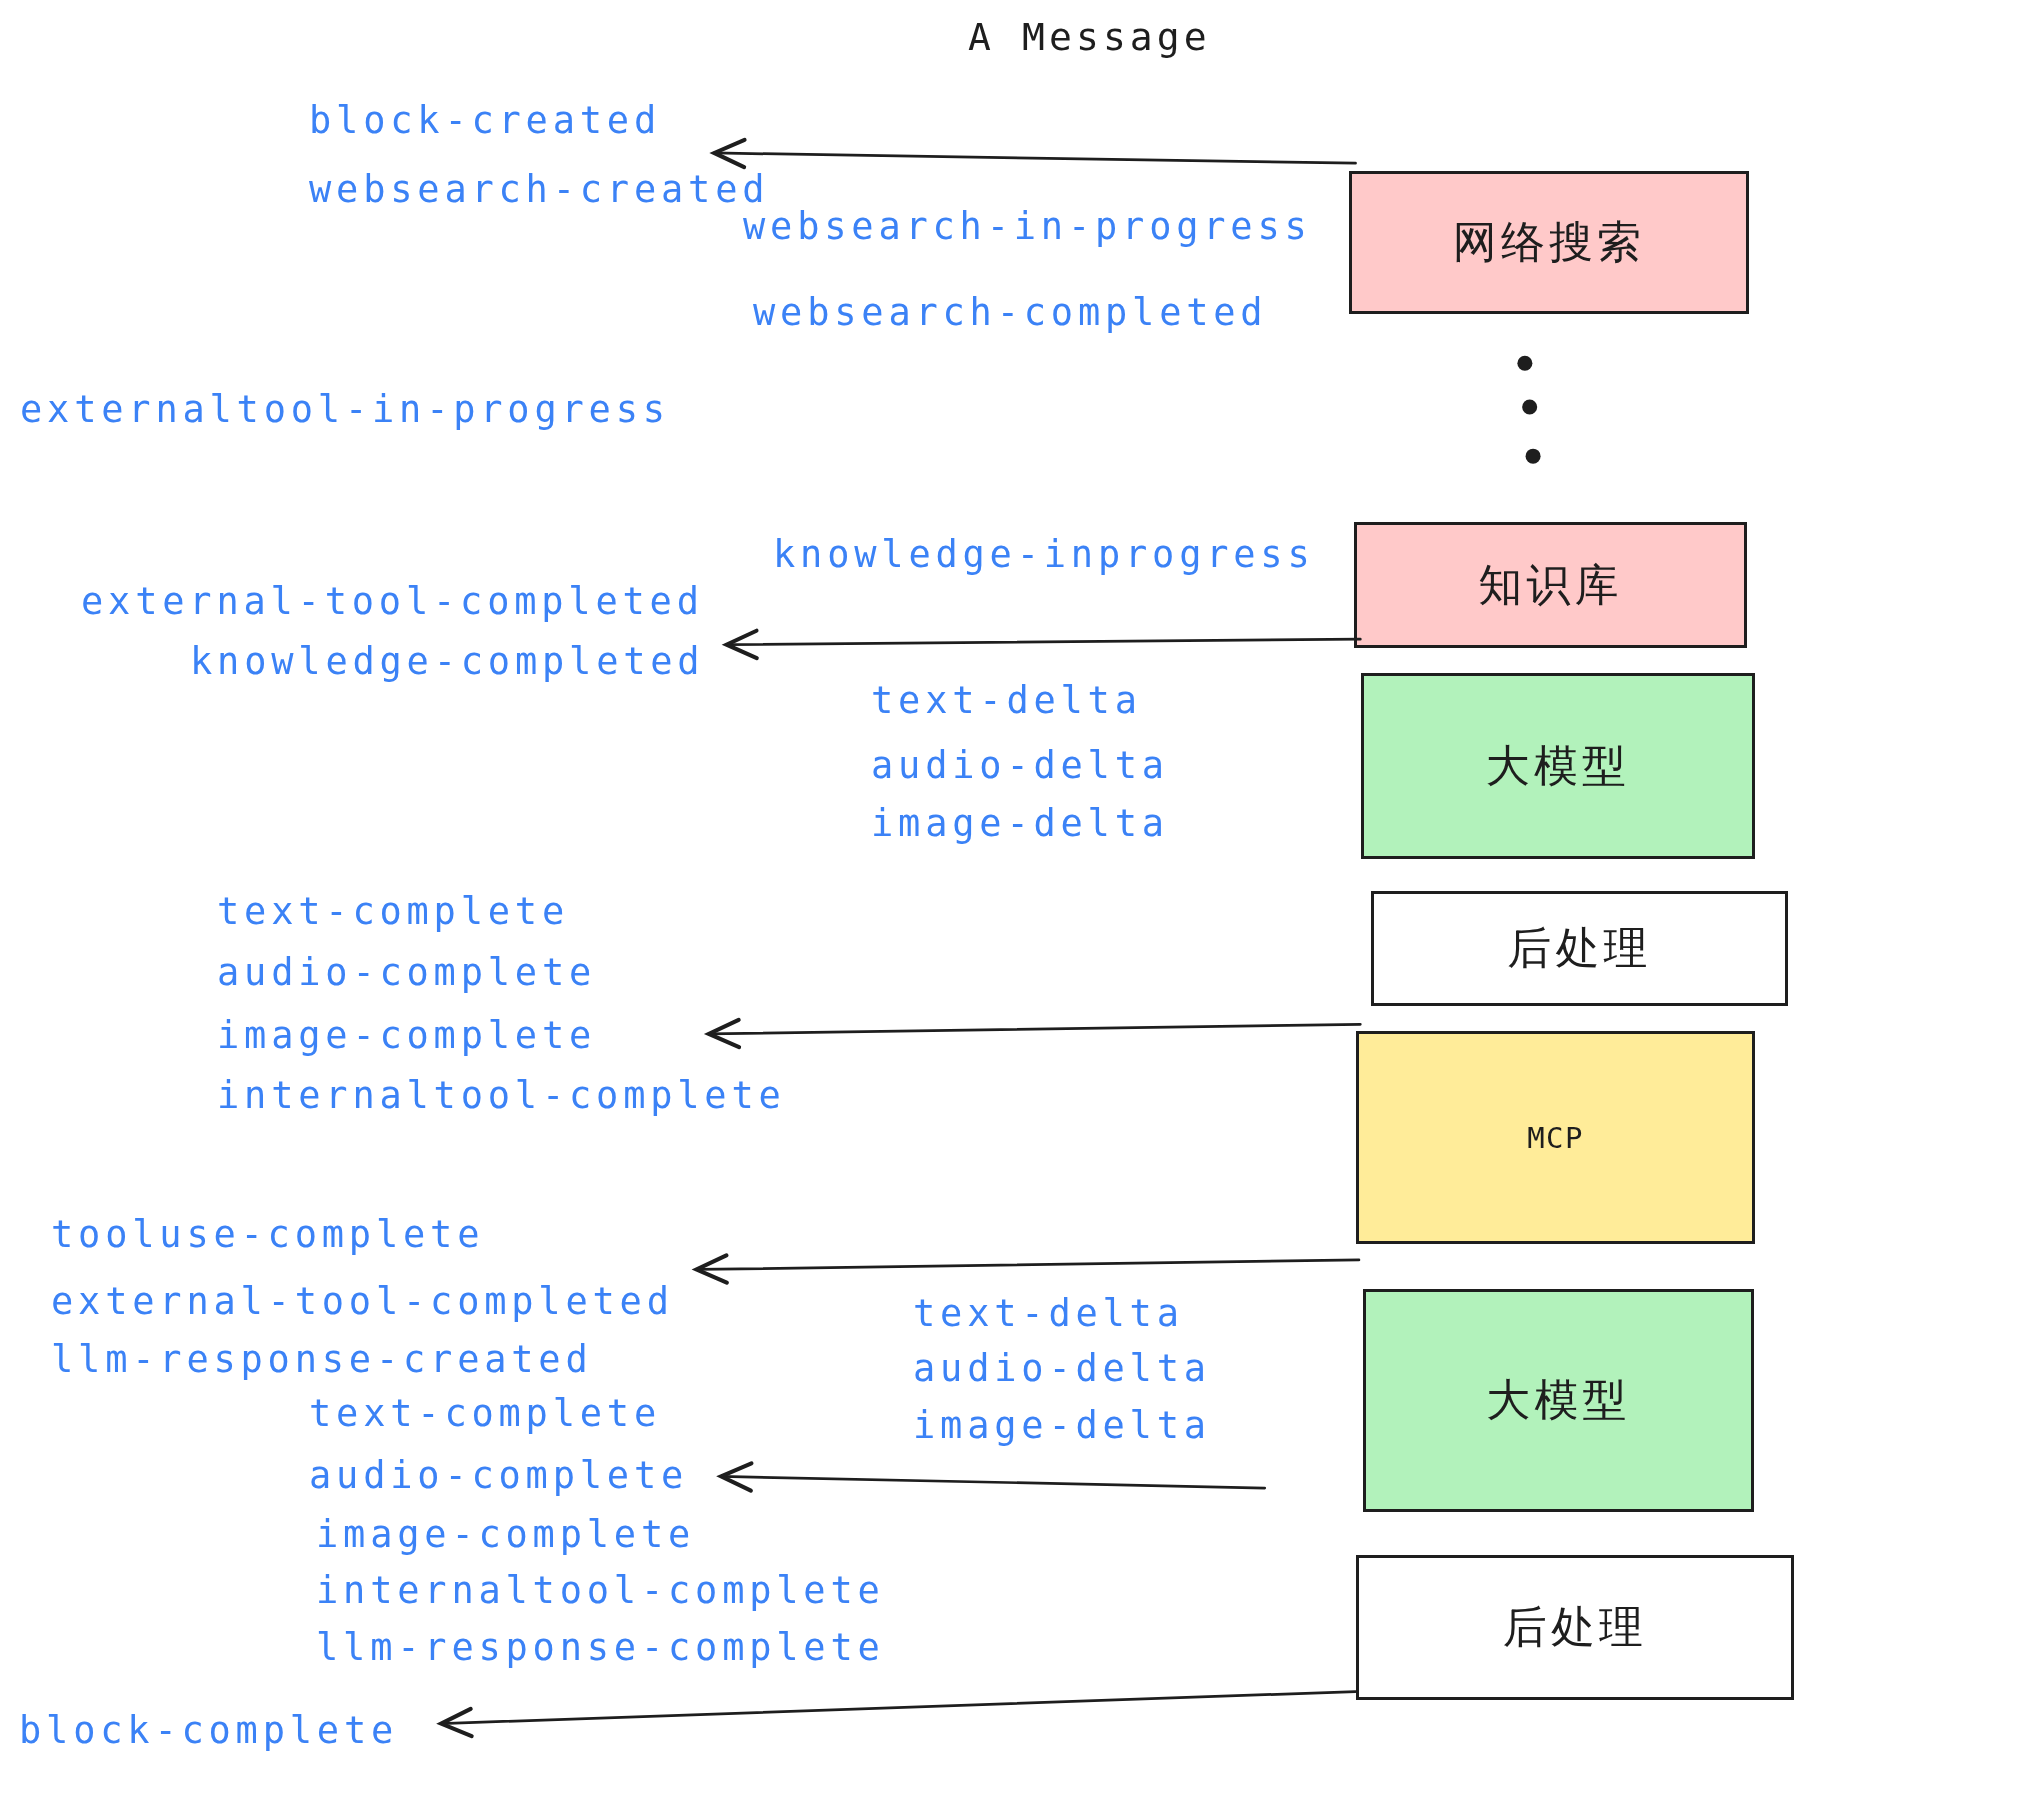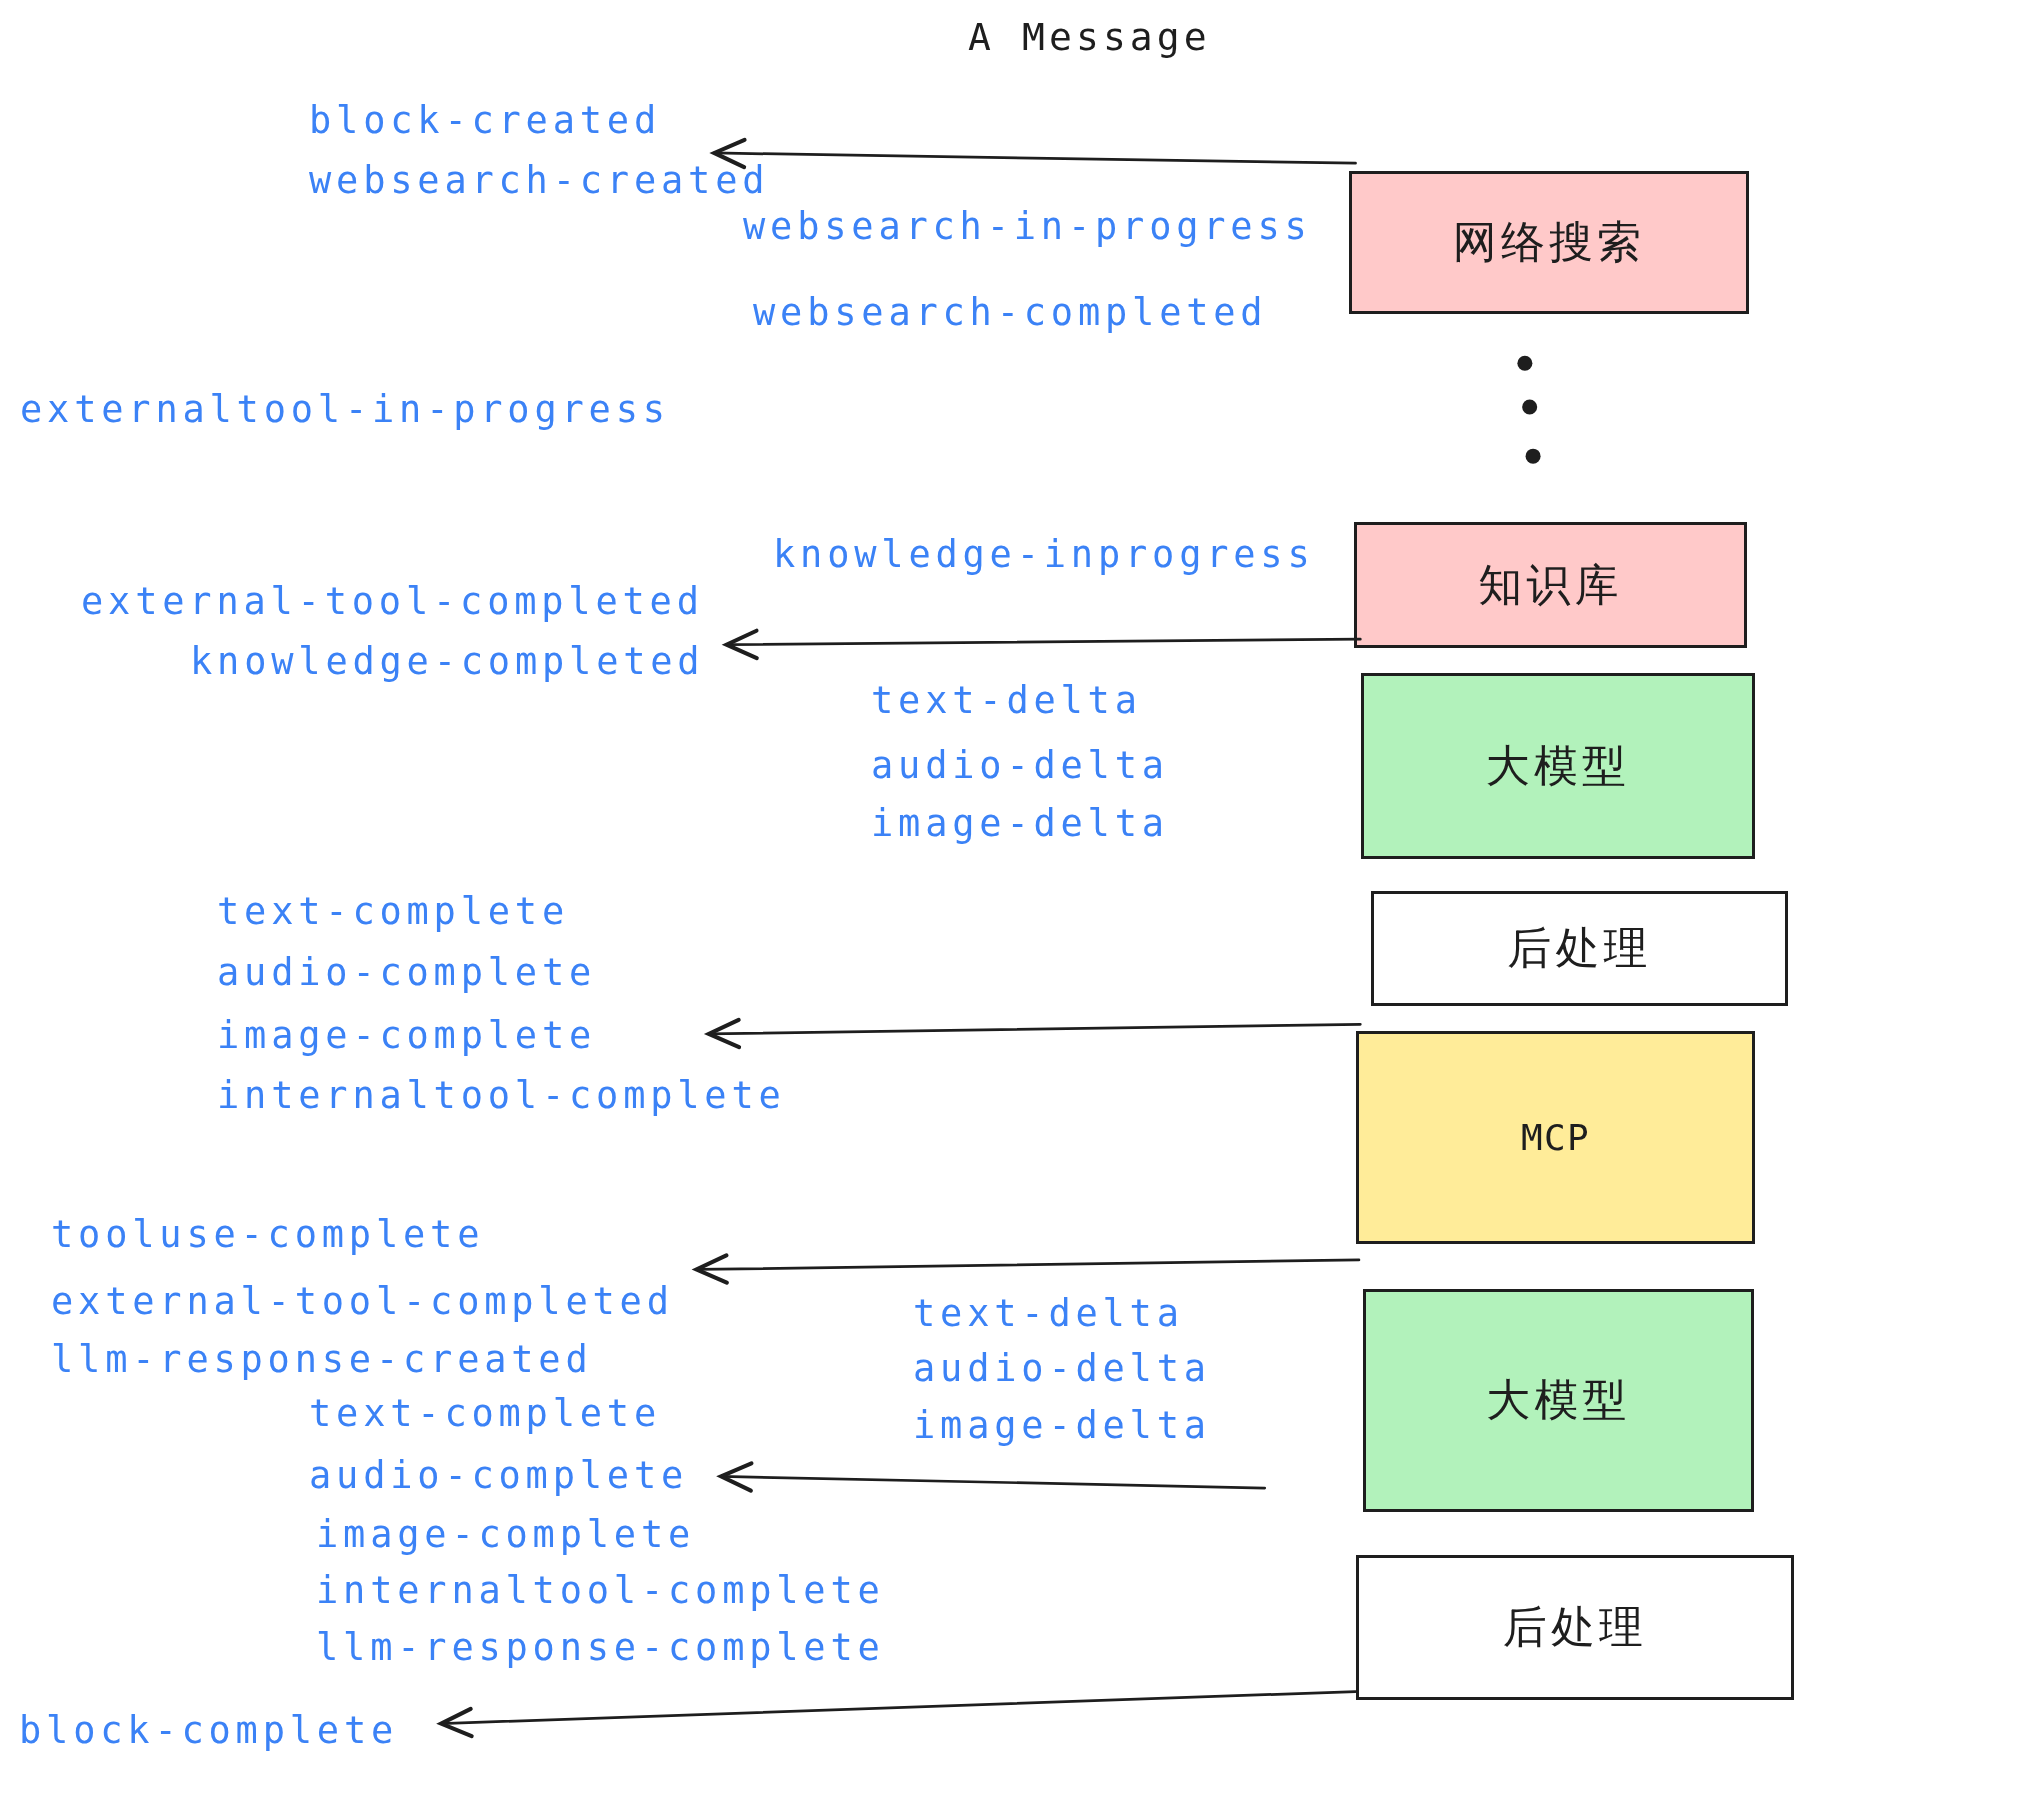--- a/index.html
+++ b/index.html
@@ -6,36 +6,36 @@
   #canvas{position:relative;width:1795px;height:1796px;background:#ffffff;overflow:hidden;
           font-family:"DejaVu Sans Mono",monospace;color:#1e1e1e;}
   .ev{position:absolute;font-family:"DejaVu Sans Mono",monospace;font-size:37px;
       letter-spacing:4.8px;color:#3b82f6;white-space:nowrap;line-height:1;}
   .title{position:absolute;font-family:"DejaVu Sans Mono",monospace;font-size:38px;
       letter-spacing:4.1px;color:#1e1e1e;white-space:nowrap;line-height:1;}
   .box{position:absolute;border:3.4px solid #1e1e1e;box-sizing:border-box;
       display:flex;align-items:center;justify-content:center;}
   .box-label{font-family:"DejaVu Sans",sans-serif;font-size:44px;color:#1e1e1e;
       letter-spacing:4.1px;white-space:nowrap;}
-  .mono-label{font-family:"DejaVu Sans Mono",monospace;font-size:36px;color:#1e1e1e;
+  .mono-label{font-family:"DejaVu Sans Mono",monospace;font-size:29px;color:#1e1e1e;
       letter-spacing:1.4px;}
   .side-label{position:absolute;font-family:"DejaVu Sans",sans-serif;font-size:42px;
       letter-spacing:5.5px;color:#1e1e1e;white-space:nowrap;line-height:1;}
   svg.overlay{position:absolute;left:0;top:0;pointer-events:none;}
   .arrow{stroke:#1e1e1e;stroke-width:4;fill:none;stroke-linecap:round;}
 </style>
 </head>
 <body>
 
 <div id="canvas">
 
   <div class="title" style="left:968px;top:18px;">A Message</div>
 
   <div class="ev" style="left:309px;top:102px;">block-created</div>
-  <div class="ev" style="left:309px;top:162px;">websearch-created</div>
+  <div class="ev" style="left:309px;top:171px;">websearch-created</div>
   <div class="ev" style="left:743px;top:208px;">websearch-in-progress</div>
   <div class="ev" style="left:753px;top:294px;">websearch-completed</div>
   <div class="ev" style="left:20px;top:391px;">externaltool-in-progress</div>
   <div class="ev" style="left:773px;top:536px;">knowledge-inprogress</div>
   <div class="ev" style="left:81px;top:583px;">external-tool-completed</div>
   <div class="ev" style="left:190px;top:643px;">knowledge-completed</div>
   <div class="ev" style="left:871px;top:682px;">text-delta</div>
   <div class="ev" style="left:871px;top:747px;">audio-delta</div>
   <div class="ev" style="left:871px;top:805px;">image-delta</div>
   <div class="ev" style="left:217px;top:893px;">text-complete</div>

